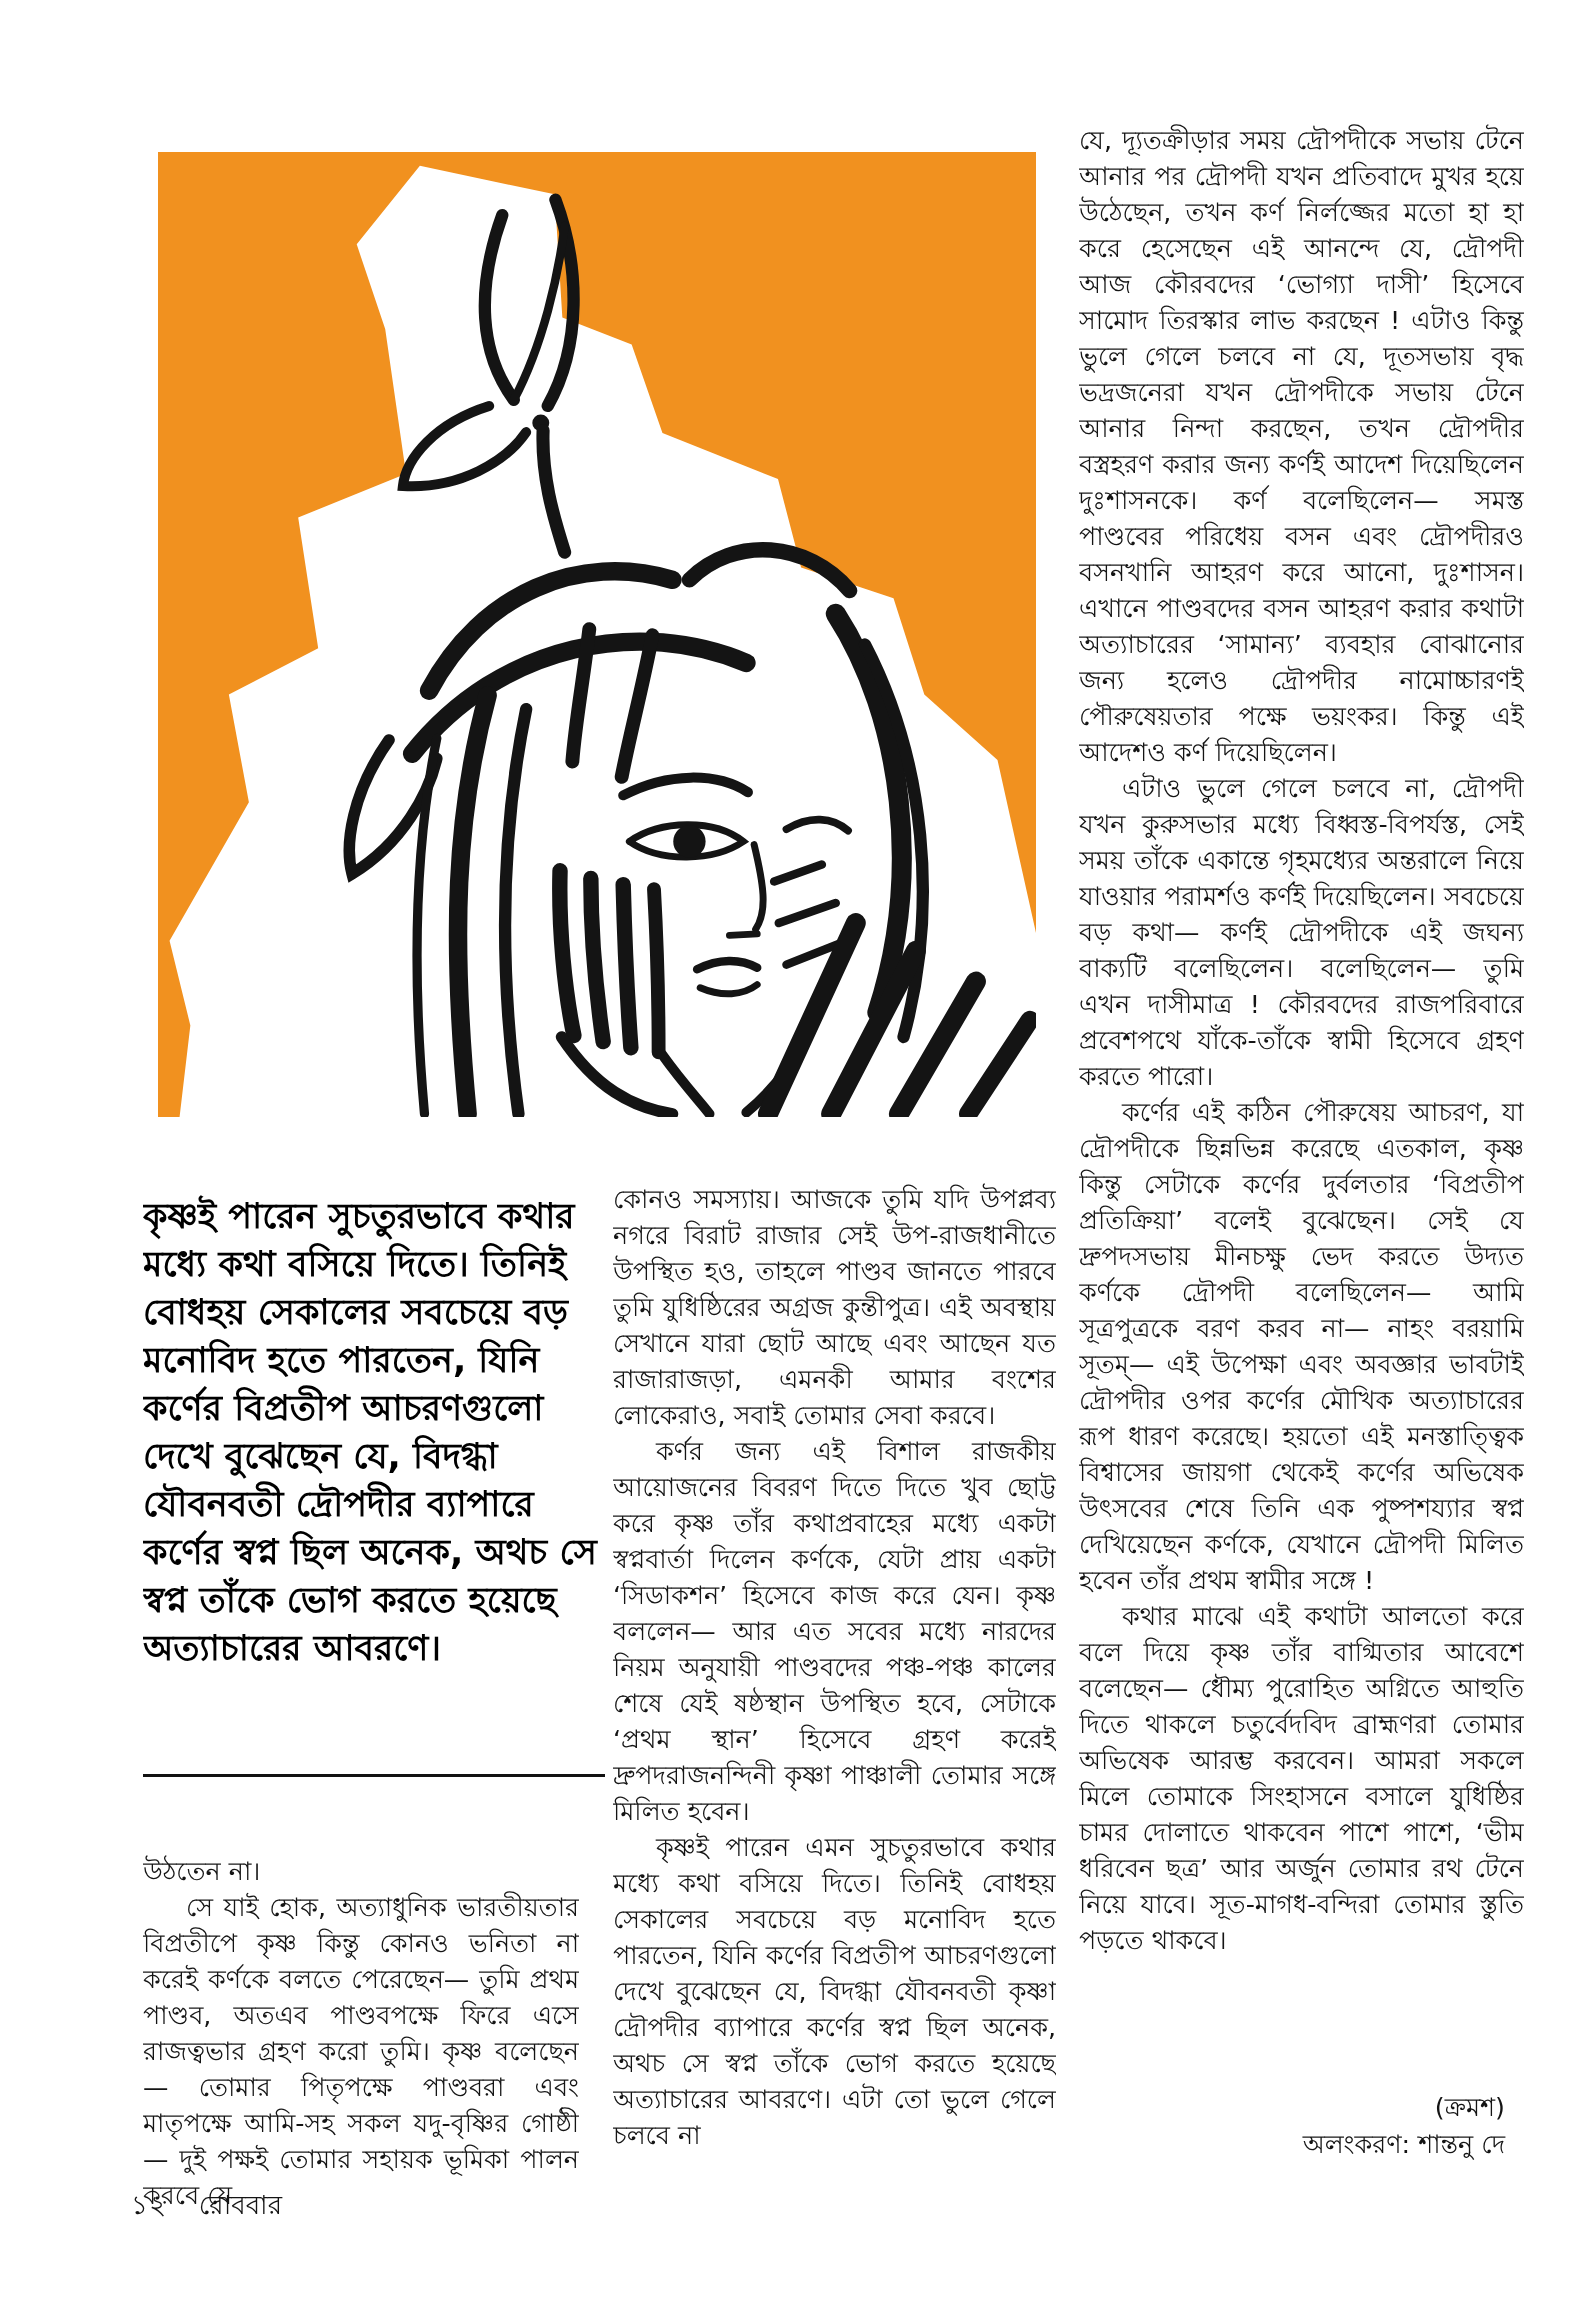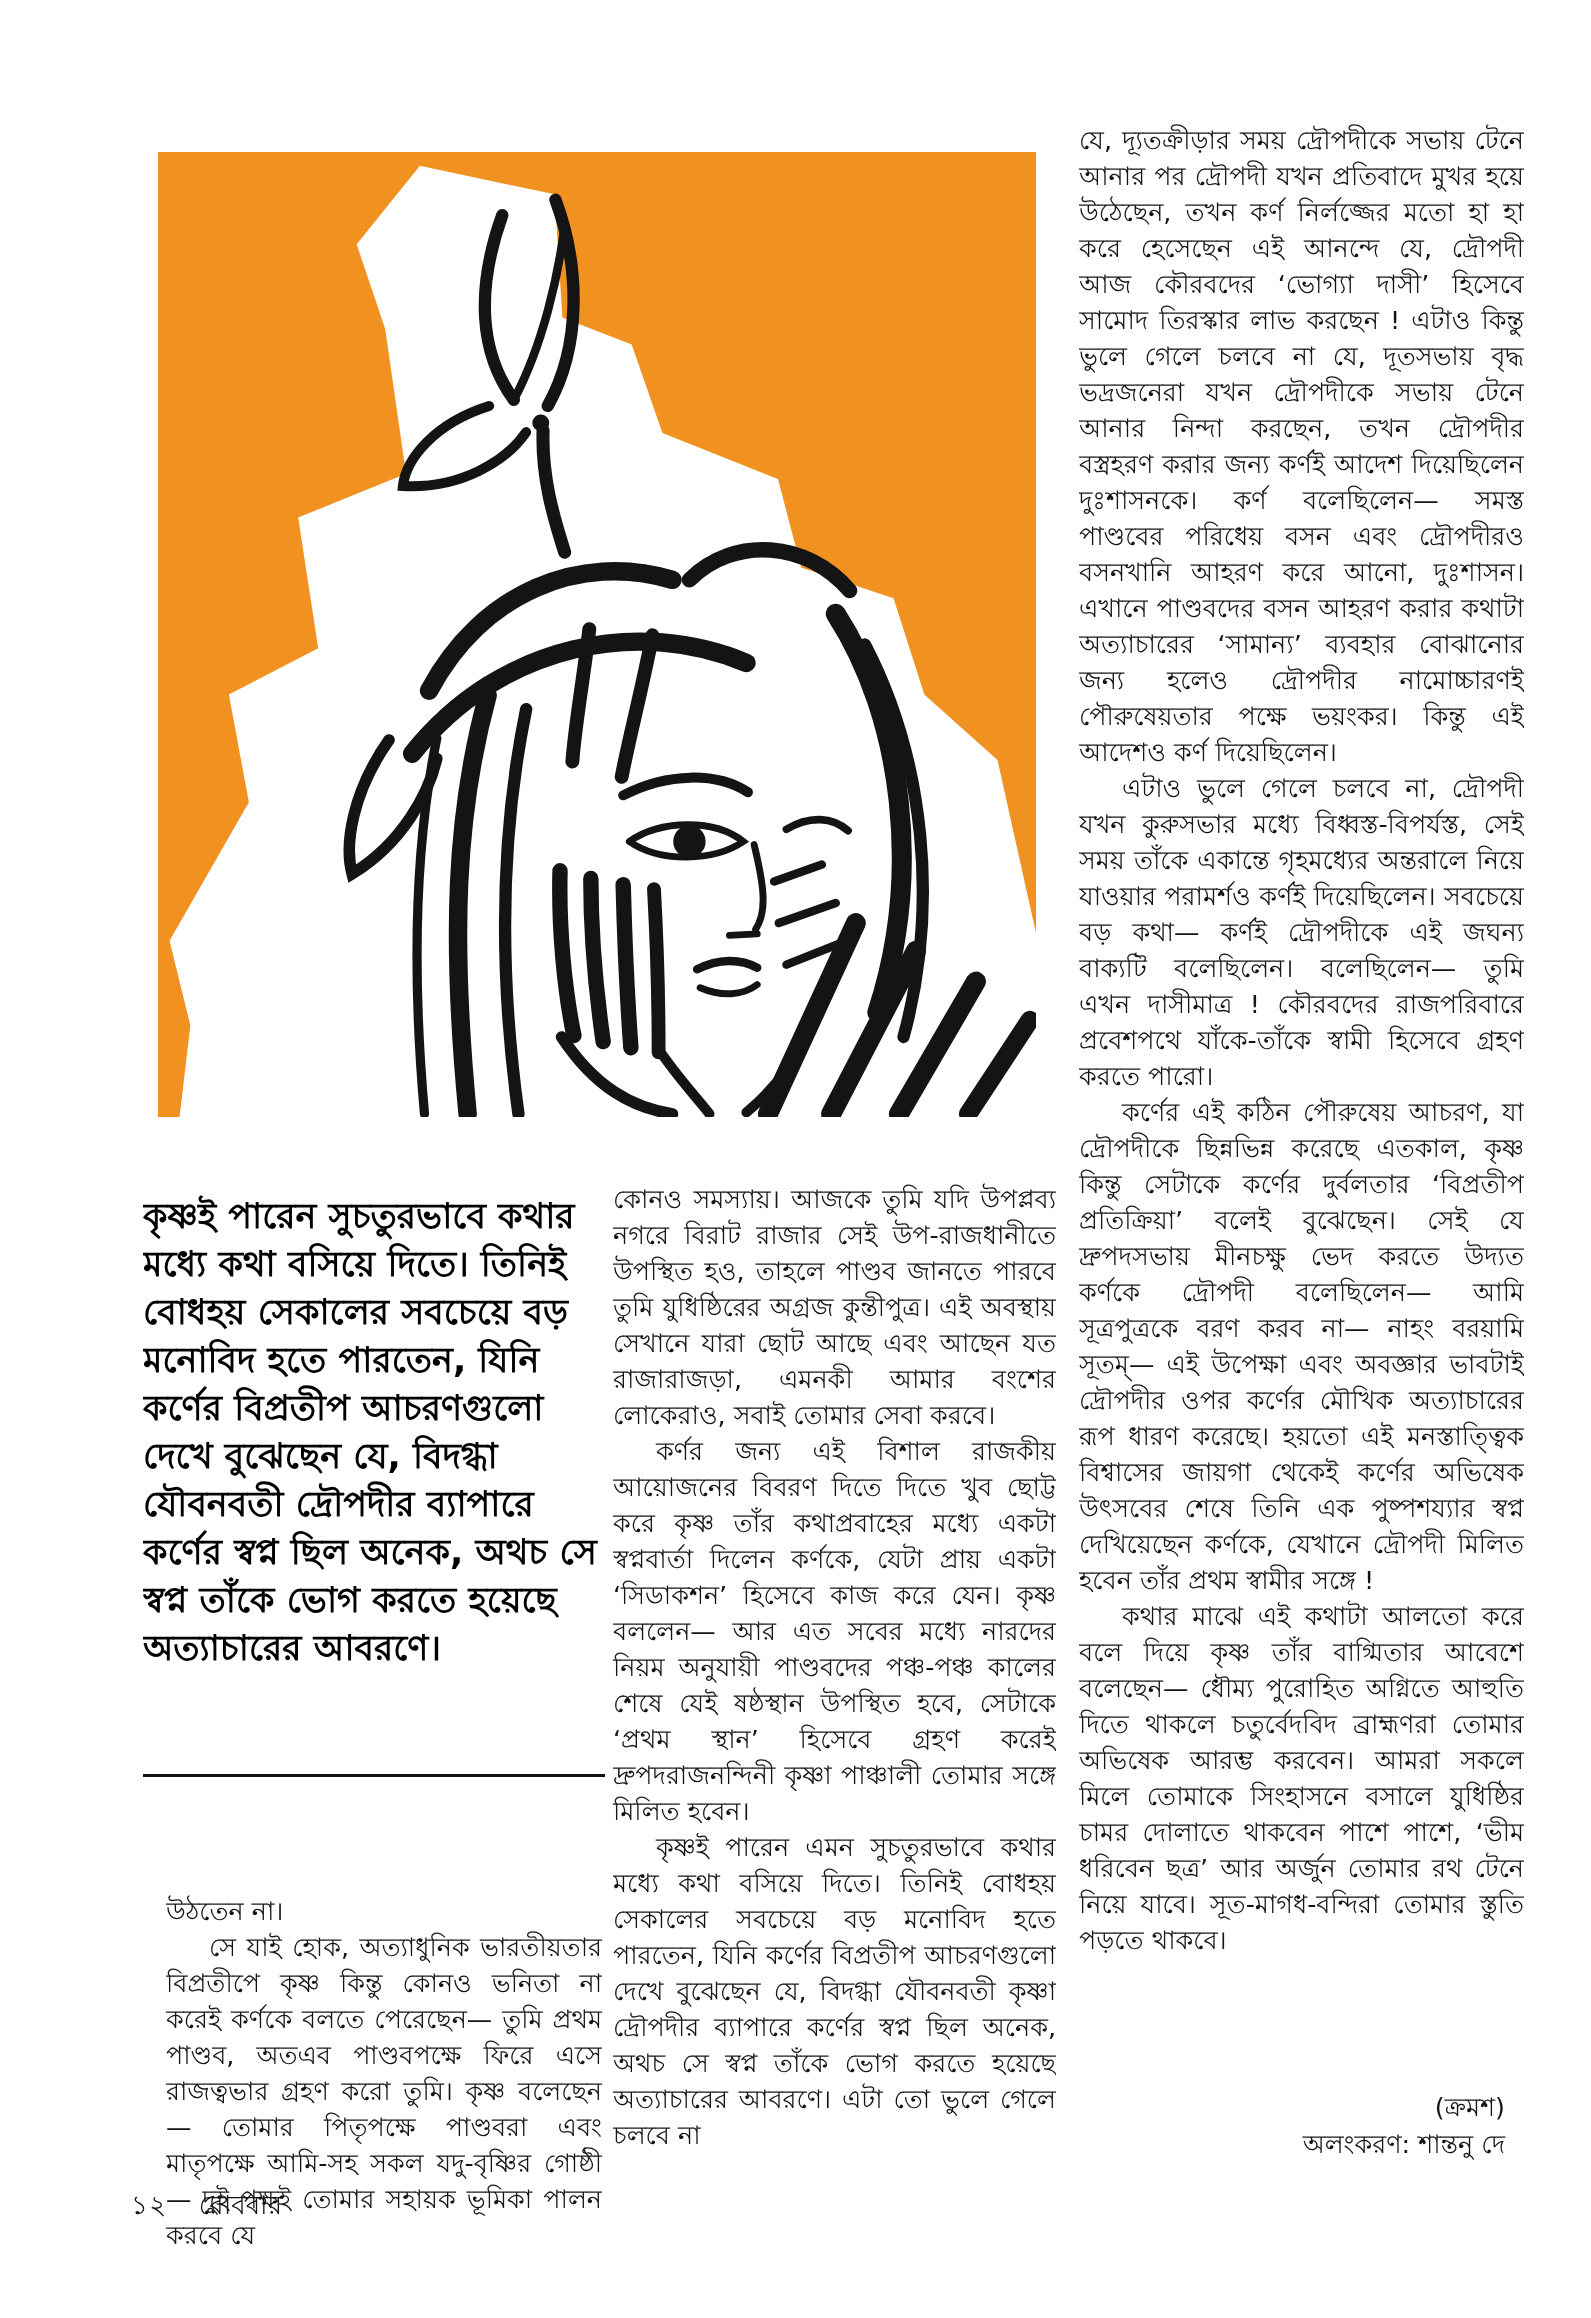--- a/index.html
+++ b/index.html
@@ -15,21 +15,21 @@
     font-size:35px;line-height:48px;font-weight:bold;color:#000000;
     text-align:left;overflow:hidden;
   }
   .pq-divider{position:absolute;left:143px;top:1774px;width:462px;height:3.1px;background:#111;}
   .col{
     position:absolute;text-align:justify;font-size:25.4px;line-height:36px;
     overflow:hidden;letter-spacing:0;
   }
   .col p{margin:0;padding:0;}
   .col p.indent{text-indent:43px;}
-  .col-left{left:143px;top:1893px;width:436px;height:374px;margin-left:23px;}
+  .col-left{left:143px;top:1853px;width:436px;height:374px;}
   .col-middle{left:613px;top:1181px;width:443px;height:995px;}
   .col-right{left:1079px;top:122px;width:445px;height:1960px;}
   .credit-kramash{
     position:absolute;right:86px;top:2088px;width:462px;
     text-align:right;font-size:25.4px;color:#141414;
   }
   .credit-artist{
     position:absolute;right:86px;top:2125px;width:462px;
     text-align:right;font-size:25.4px;font-weight:normal;color:#141414;
   }

